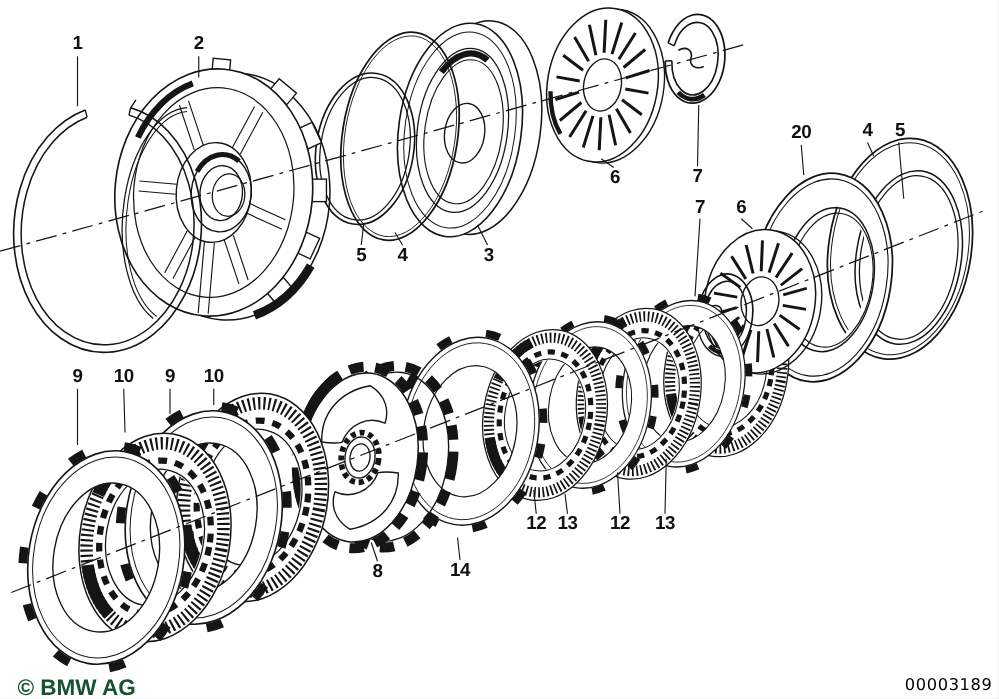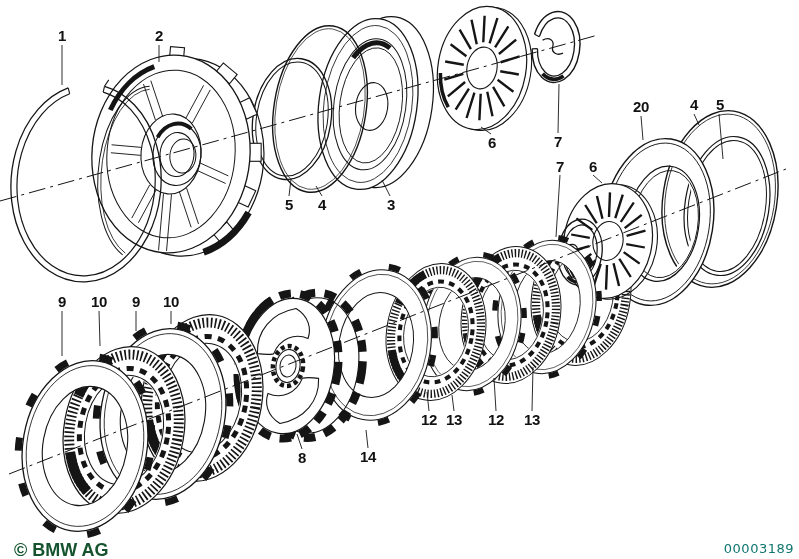--- a/index.html
+++ b/index.html
@@ -10,21 +10,21 @@
   .stage svg{position:absolute;left:0;top:0;}
   .callout{
     position:absolute;transform:translate(-50%,-50%);
     font-weight:700;font-size:15px;color:#111;line-height:1;
     letter-spacing:-0.3px;user-select:none;cursor:pointer;
   }
   .footer-copy{
     position:absolute;left:14px;top:540px;font-size:18px;font-weight:700;color:#14532d;
   }
   .footer-num{
-    position:absolute;right:5px;top:541px;font-size:13px;font-weight:400;color:#0f766e;
+    position:absolute;right:5px;top:541px;font-size:13px;font-weight:400;color:#000000;
     font-family:"DejaVu Sans", sans-serif;letter-spacing:0.5px;
   }
 </style>
 </head>
 <body>
 
 <div class="stage">
 
 <svg width="799" height="559" viewBox="0 0 799 559">
 <defs>

